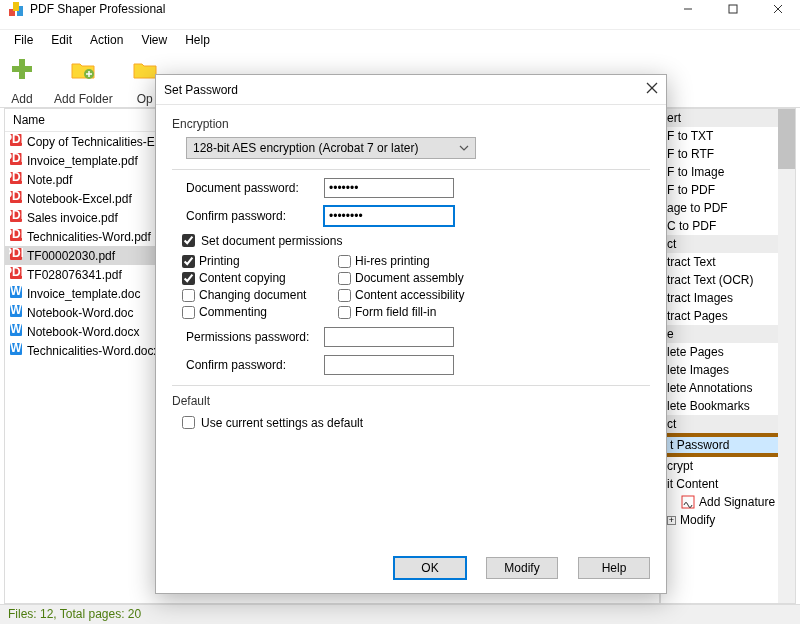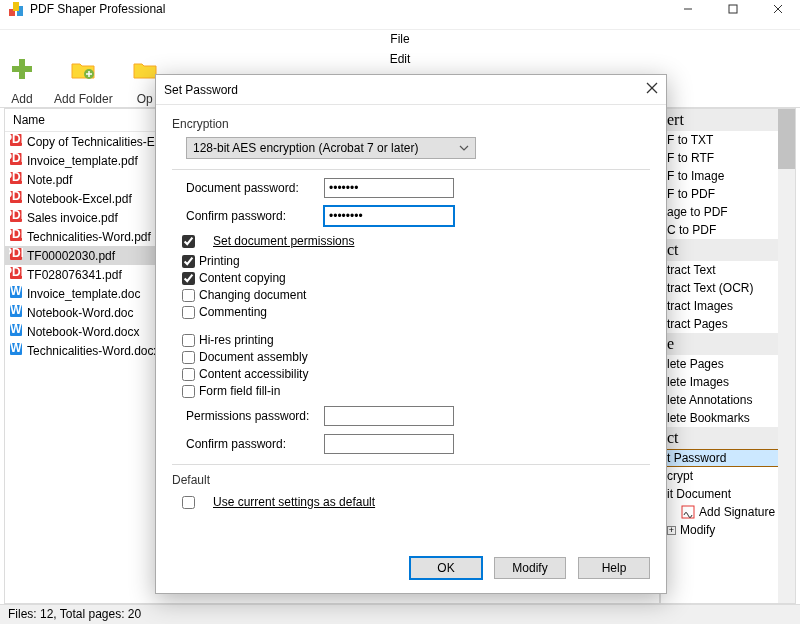--- a/index.html
+++ b/index.html
@@ -5,64 +5,64 @@
 * { box-sizing: border-box; margin: 0; padding: 0; font-family: "Segoe UI", Tahoma, sans-serif; font-size: 12px; }
 body { background: #fff; width: 800px; height: 624px; overflow: hidden; position: relative; }
 
 
 .titlebar { height: 30px; display: flex; align-items: center; padding: 0 0 12px 8px; background: #fff; border-bottom: 1px solid #eee; }
 .titlebar .app-icon { width: 16px; height: 16px; margin-right: 6px; }
 .titlebar .title { flex: 1; color: #000; }
 .titlebar .win-btn { width: 45px; height: 30px; display: flex; align-items: center; justify-content: center; color: #555; }
 
 
-.menubar { height: 20px; display: flex; align-items: center; padding: 0 6px; gap: 2px; flex-direction: column; }
+.menubar { height: 20px; display: flex; align-items: center; padding: 0 6px; gap: 2px; }
 .menubar .menu-item { padding: 2px 8px; color: #000; }
 
 
 .toolbar { height: 58px; display: flex; align-items: center; padding: 4px 8px 0 8px; gap: 18px; border-bottom: 1px solid #dcdcdc; }
 .toolbtn { display: flex; flex-direction: column; align-items: center; gap: 9px; font-size: 11px; color: #333; }
 
 
 .content { display: flex; height: 496px; }
 .file-panel { flex: 1; border: 1px solid #dcdcdc; margin: 0 0 0 4px; background: #fff; display: flex; flex-direction: column; }
 .file-panel .col-header { background: #fff; border-bottom: 1px solid #e8e8e8; padding: 4px 8px; font-size: 12px; color: #000; }
 .file-list { overflow-y: auto; flex: 1; }
 .file-row { display: flex; align-items: center; padding: 1px 4px; gap: 4px; }
 .file-row.selected { background: #d9d9d9; }
 .file-row .fname { font-size: 12px; }
 .right-panel { width: 140px; display: flex; flex-direction: column; }
 .right-list { flex: 1; border: 1px solid #dcdcdc; margin: 0 4px 0 0; overflow: hidden; background: #fff; position: relative; }
 .right-list .scrollbar { position: absolute; right: 0; top: 0; bottom: 0; width: 17px; background: #f0f0f0; }
 .right-list .scroll-thumb { position: absolute; right: 0; top: 0; width: 17px; height: 60px; background: #c2c2c2; }
-.right-list .section { background: #ececec; padding: 2px 6px; font-size: 16px; font-family: Liberation Serif, serif; }
+.right-list .section { background: #ececec; padding: 2px 6px; font-size: 12px; }
 .right-list .item { padding: 2px 4px 2px 6px; display: flex; align-items: center; gap: 4px; font-size: 12px; white-space: nowrap; }
-.right-list .item.hl { background: #cce8ff; border: 1px solid #a16207; padding: 1px 3px 1px 5px; }
+.right-list .item.hl { background: #cce8ff; border: 4px solid #a16207; padding: 1px 3px 1px 5px; }
 .right-list .item.indent { padding-left: 20px; }
 
 
-.statusbar { height: 20px; border-top: 1px solid #dcdcdc; padding: 2px 8px; font-size: 12px; color: #000000; background: #f0f0f0; }
+.statusbar { height: 20px; border-top: 1px solid #dcdcdc; padding: 2px 8px; font-size: 12px; color: #4d7c0f; background: #f0f0f0; }
 
 
 .dialog { position: absolute; left: 155px; top: 74px; width: 512px; height: 520px; background: #fff; border: 1px solid #aaa; box-shadow: 0 6px 24px rgba(0,0,0,0.3); display: flex; flex-direction: column; }
 .dialog .dlg-title { height: 30px; display: flex; align-items: center; padding: 0 8px; border-bottom: 1px solid #e5e5e5; }
 .dialog .dlg-title .t { flex: 1; font-size: 12px; }
 .dialog .dlg-body { flex: 1; padding: 8px 16px; }
 .fieldset-label { color: #333; font-size: 12px; margin-bottom: 6px; margin-top: 4px; }
 .combo { display: flex; align-items: center; border: 1px solid #adadad; background: #e1e1e1; height: 22px; padding: 0 6px; width: 290px; margin-left: 14px; justify-content: space-between; }
 .form-row { display: flex; align-items: center; margin: 8px 0 8px 14px; gap: 8px; }
 .form-row label { width: 130px; font-size: 12px; }
 .form-row input.text { border: 1px solid #7a7a7a; height: 20px; width: 130px; padding: 0 4px; font-family: inherit; font-size: 12px; }
 .form-row input.text.focus { border: 1px solid #0078d7; outline: 1px solid #0078d7; }
-.check-row { display: flex; align-items: flex-end; gap: 18px; margin: 8px 0 6px 10px; text-decoration: underline; }
-.perm-grid { margin-left: 10px; display: flex; gap: 14px; border-top: 0; margin-bottom: 8px; flex-direction: column;}
+.check-row { display: flex; align-items: flex-start; gap: 6px; margin: 8px 0 6px 10px; }
+.perm-grid { margin-left: 10px; display: flex; gap: 6px; border-top: 0; margin-bottom: 8px;}
 .perm-col { display: flex; flex-direction: column; gap: 3px; }
 .perm-col .pi { display: flex; align-items: center; gap: 4px; font-size: 12px; }
 input[type="checkbox"] { width: 13px; height: 13px; accent-color: #333; }
-.dlg-buttons { display: flex; justify-content: flex-end; gap: 12px; padding: 10px 16px 14px; }
+.dlg-buttons { display: flex; justify-content: flex-end; gap: 20px; padding: 10px 16px 14px; }
 .btn { min-width: 72px; height: 22px; border: 1px solid #adadad; background: #e1e1e1; display: flex; align-items: center; justify-content: center; font-size: 12px; }
 .btn.primary { border: 1px solid #0078d7; outline: 1px solid #0078d7; }
 hr.sep { border: none; border-top: 1px solid #dcdcdc; margin: 10px 0 8px 0; }
 
 
 .icon { display: inline-block; }
 </style>
 </head>
 <body>
 
@@ -262,21 +262,21 @@
           <span>lete Bookmarks</span>
         </div>
         <div class="section">ct</div>
         <div class="item hl">
           <span>t Password</span>
         </div>
         <div class="item">
           <span>crypt</span>
         </div>
         <div class="item">
-          <span>it Document</span>
+          <span>it Content</span>
         </div>
         <div class="item indent">
           <svg width="14" height="14" viewBox="0 0 14 14">
             <rect x="1" y="1" width="12" height="12" fill="#fff" stroke="#e53935"></rect>
             <path d="M3 10 Q5 5 7 10 T11 10" fill="none" stroke="#333" stroke-width="1"></path>
           </svg>
           <span>Add Signature</span>
         </div>
         <div class="item">
           <span style="border:1px solid #888;width:9px;height:9px;display:inline-flex;align-items:center;justify-content:center;font-size:9px;line-height:1">+</span>

